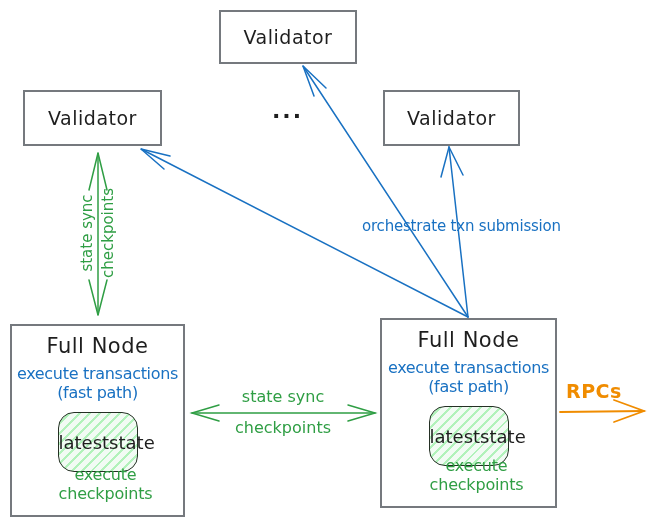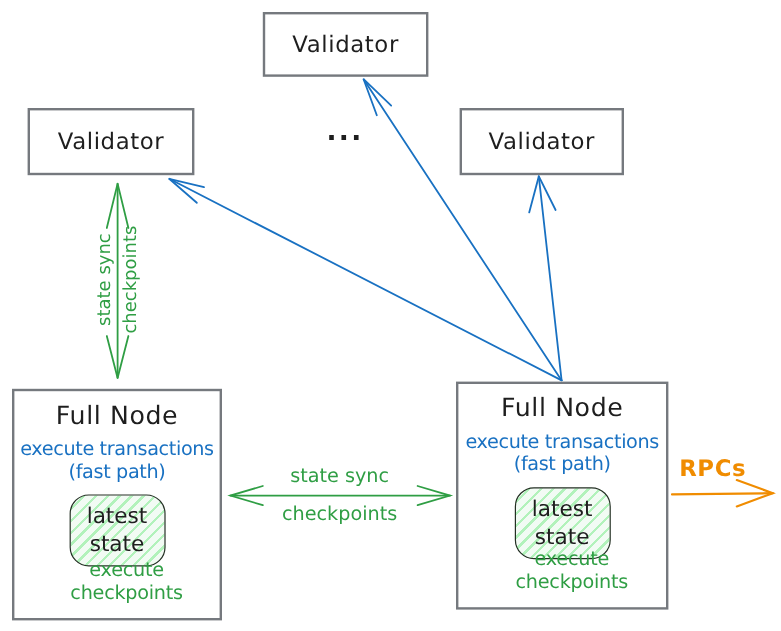--- a/index.html
+++ b/index.html
@@ -21,21 +21,21 @@
             color:var(--ink);letter-spacing:2px;}
 
   .full-node{flex-direction:column;justify-content:flex-start;text-align:center;}
   .fn-left{left:10px;top:324px;width:175px;height:193px;}
   .fn-right{left:380px;top:318px;width:177px;height:190px;}
   .fn-title{font-size:21px;color:var(--ink);margin-top:8px;letter-spacing:.5px;}
   .fn-blue{color:var(--blue);font-size:16px;letter-spacing:-.3px;line-height:19px;margin-top:6px;}
   .fn-green{color:var(--green);font-size:16px;letter-spacing:-.2px;position:absolute;
             left:0;right:0;bottom:12px;padding-left:16px;}
   .state-box{margin-top:10px;width:80px;height:60px;border:1.6px solid #243024;border-radius:16px;
-             display:flex;flex-direction:column;align-items:center;justify-content:center;
+             display:flex;flex-direction:row;align-items:center;
              background:repeating-linear-gradient(135deg,var(--hatch-green) 0 2px,var(--hatch-bg) 2px 7px);}
   .state-box div{font-size:18px;color:var(--ink);line-height:23px;}
 
   .lbl{position:absolute;white-space:nowrap;}
   .lbl-sync-vert{left:98px;top:233px;transform:translate(-50%,-50%) rotate(-90deg);
                  color:var(--green);font-size:15px;text-align:center;line-height:21px;}
   .lbl-sync-mid{left:283px;top:412px;transform:translate(-50%,-50%);
                 color:var(--green);font-size:16px;text-align:center;line-height:31px;}
   .lbl-orchestrate{left:362px;top:217px;color:var(--blue);font-size:15px;letter-spacing:-.2px;}
   .lbl-rpcs{left:566px;top:380px;color:var(--orange);font-size:19px;font-weight:bold;letter-spacing:.5px;text-align:right;}
@@ -123,15 +123,16 @@
   </div>
 
   <div class="lbl lbl-sync-vert">
     <div>state sync</div>
     <div>checkpoints</div>
   </div>
   <div class="lbl lbl-sync-mid">
     <div>state sync</div>
     <div>checkpoints</div>
   </div>
+  <div class="lbl lbl-orchestrate">orchestrate txn submission</div>
   <div class="lbl lbl-rpcs">RPCs</div>
 
 </div>
 
 </body></html>

